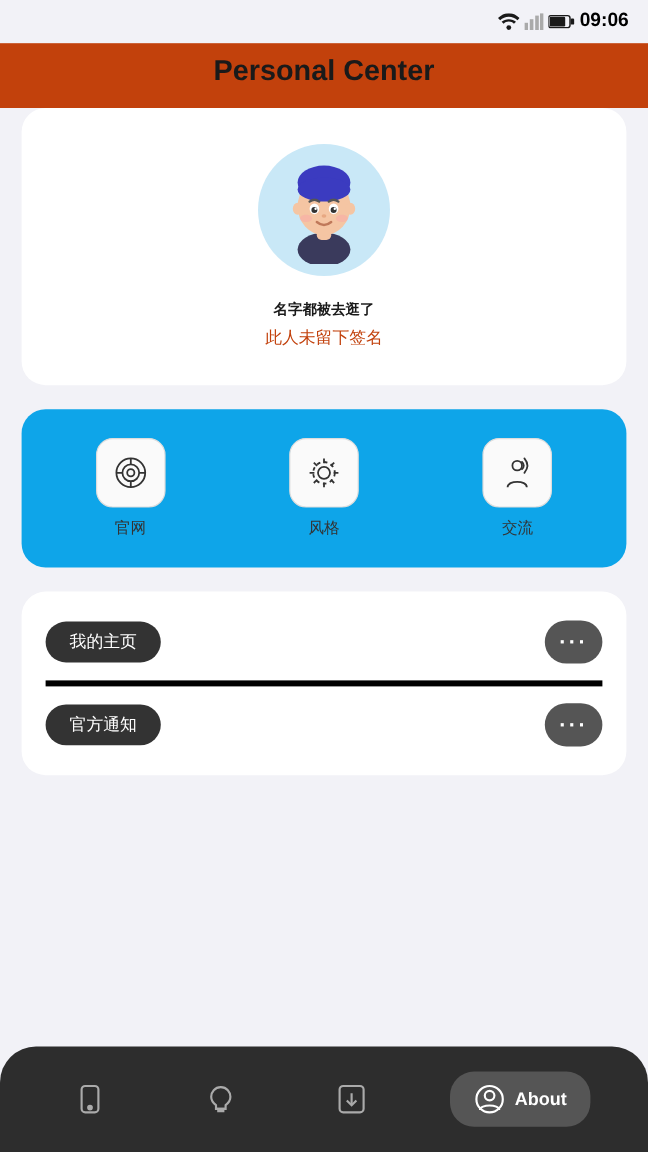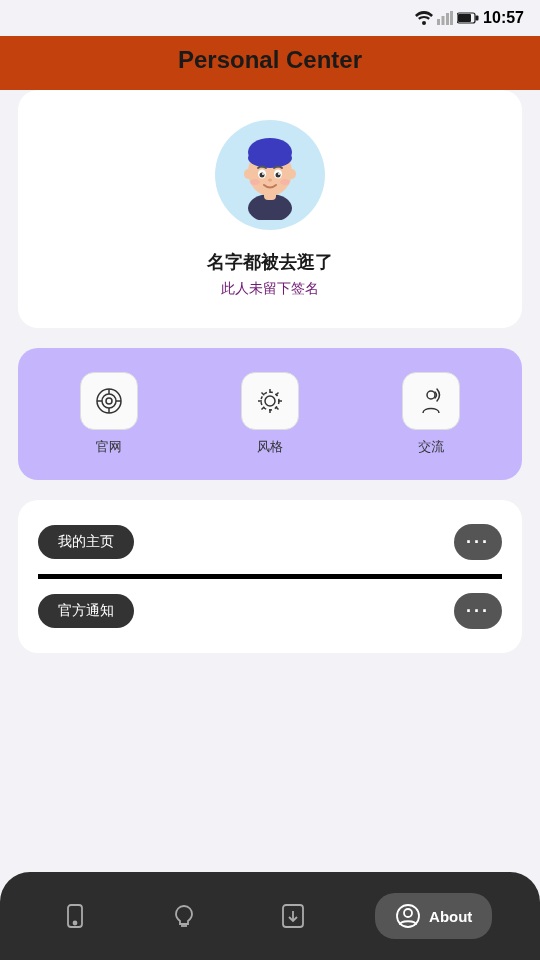--- a/index.html
+++ b/index.html
@@ -64,33 +64,33 @@
       align-items: center;
       justify-content: center;
       margin-bottom: 20px;
       overflow: hidden;
     }
     .avatar-svg {
       width: 90px;
       height: 90px;
     }
     .username {
-      font-size: 18px;
+      font-size: 12px;
       font-weight: 600;
       color: #1a1a1a;
       margin-bottom: 6px;
     }
     .bio {
       font-size: 14px;
-      color: #701a75;
+      color: #c2410c;
     }
 
     
     .quick-menu-card {
-      background: #c4b5fd;
+      background: #0ea5e9;
       border-radius: 20px;
       margin: 0 18px 20px;
       padding: 24px 10px;
       display: flex;
       justify-content: space-around;
       align-items: center;
       text-align: center;
     }
     .quick-item {
       display: flex;
@@ -218,21 +218,21 @@
       <rect x="4.5" y="5" width="3" height="9" fill="#aaa"></rect>
       <rect x="9" y="2" width="3" height="12" fill="#aaa"></rect>
       <rect x="13" y="0" width="3" height="14" fill="#aaa"></rect>
     </svg>
 
     <svg width="22" height="12" viewBox="0 0 22 12">
       <rect x="0" y="1" width="18" height="10" rx="2" ry="2" fill="none" stroke="#1a1a1a" stroke-width="1.2"></rect>
       <rect x="18.5" y="3.5" width="3" height="5" rx="1" fill="#1a1a1a"></rect>
       <rect x="1" y="2" width="13" height="8" rx="1" fill="#1a1a1a"></rect>
     </svg>
-    <span class="status-time">10:57</span>
+    <span class="status-time">09:06</span>
   </div>
 </div>
 
 <div class="page-title-bar">
   <h1>Personal Center</h1>
 </div>
 
 <div class="profile-card">
   <div class="avatar-circle">
 

